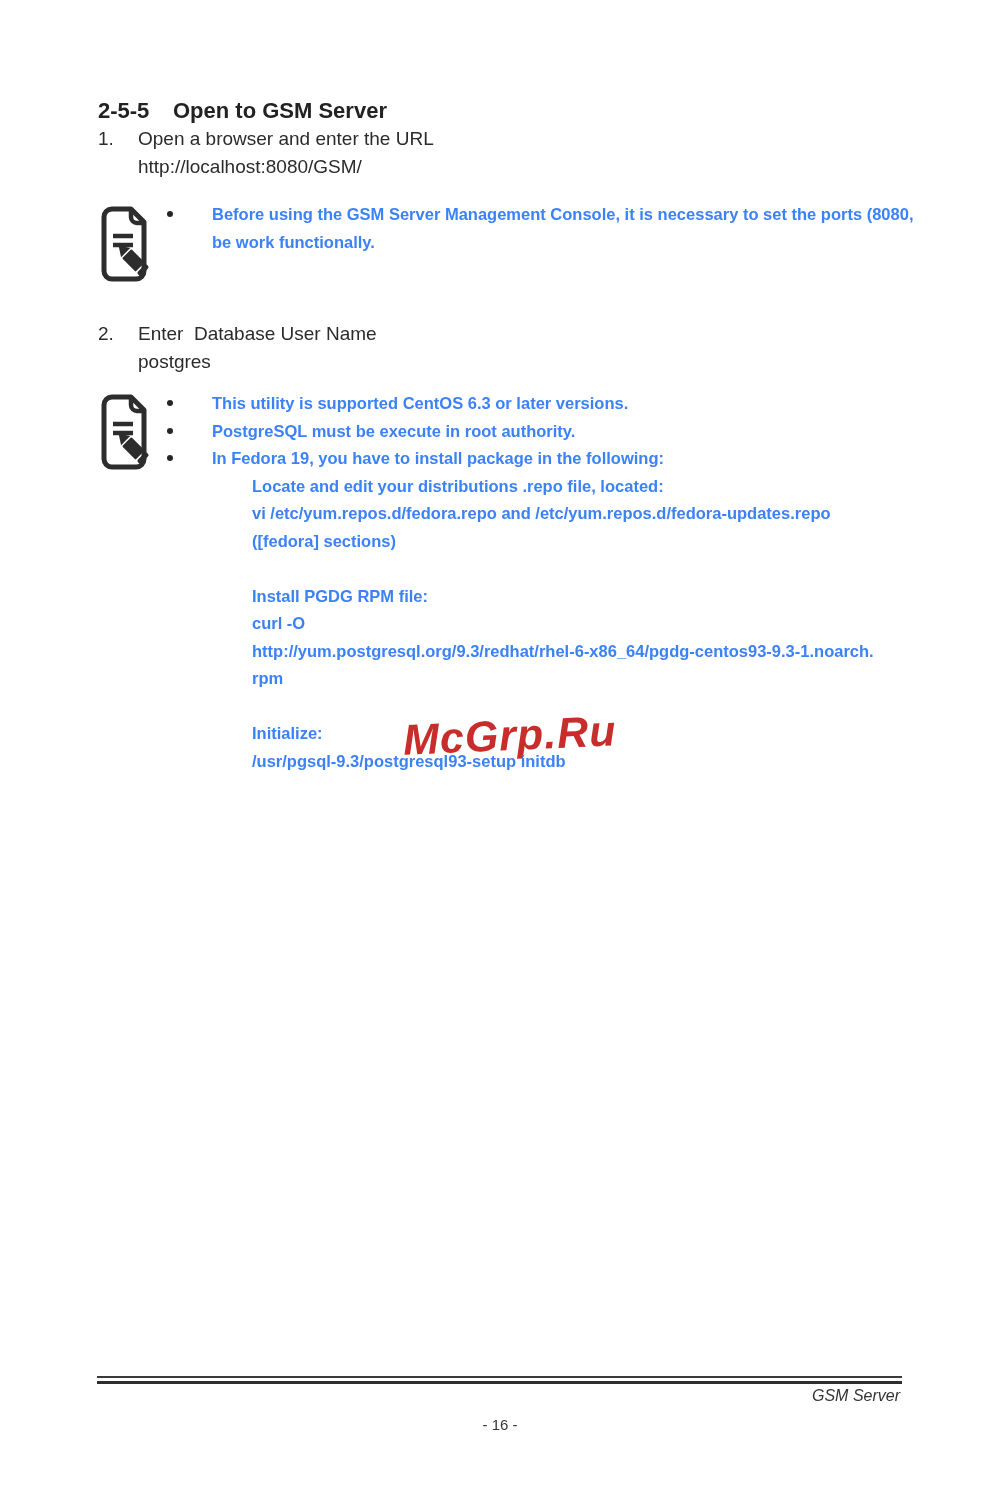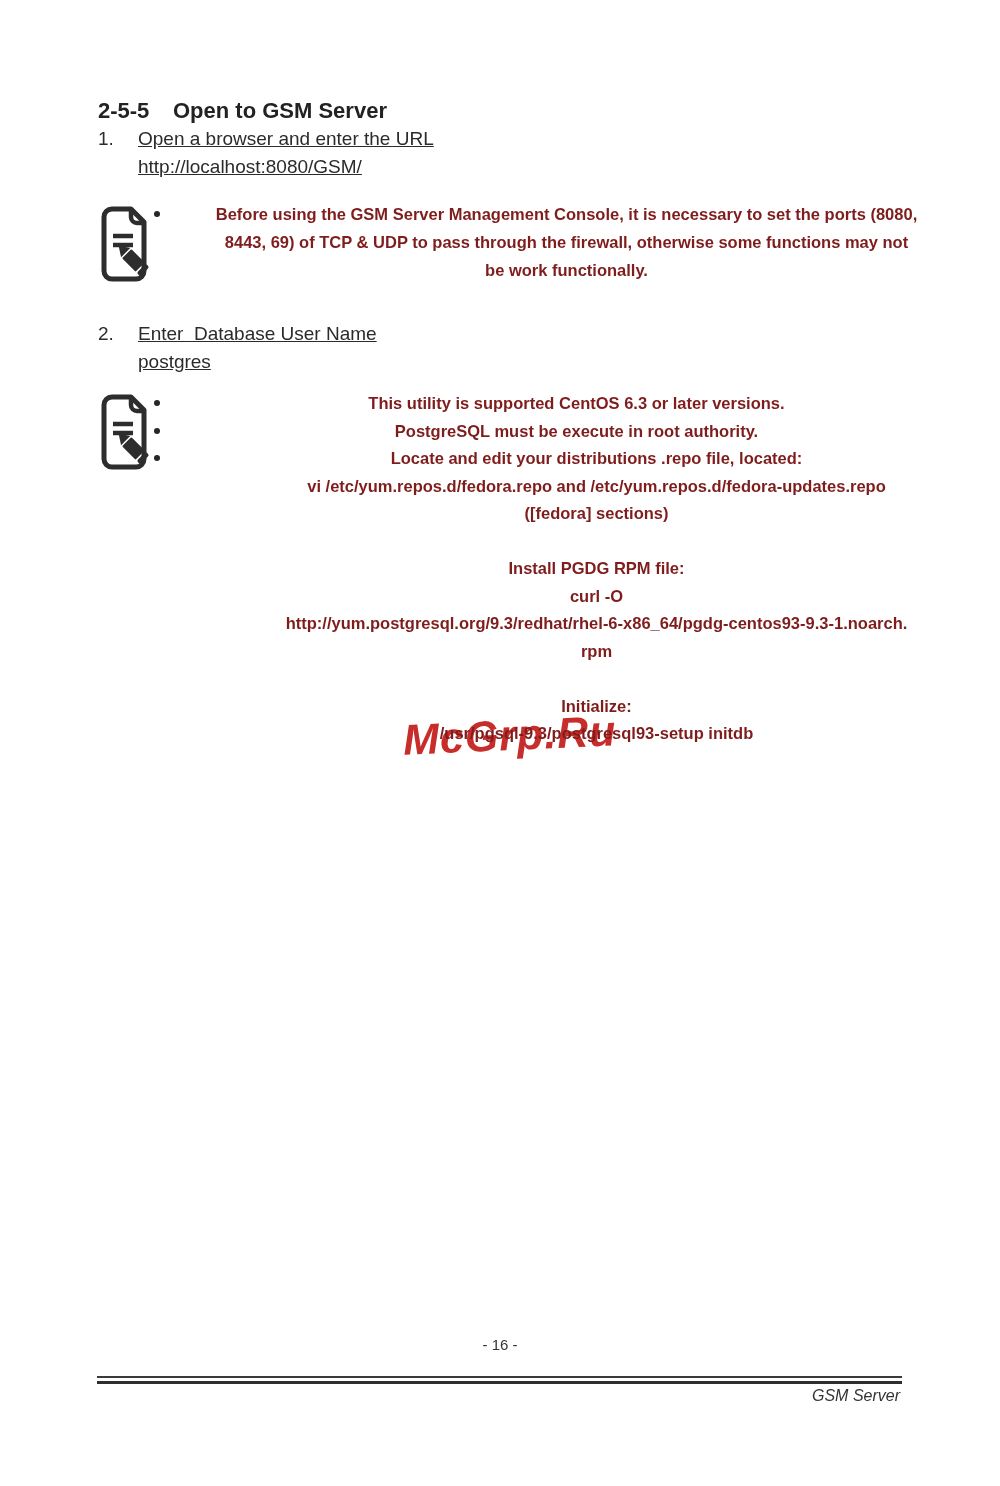--- a/index.html
+++ b/index.html
@@ -7,47 +7,47 @@
     position:relative; width:1000px; height:1486px; background:#ffffff;
     font-family:"Liberation Sans", sans-serif; color:#262626; overflow:hidden;
   }
   .title-row { position:absolute; left:98px; top:98px; font-size:22px; line-height:26px; font-weight:bold; color:#222; }
   .title-num { display:inline-block; min-width:75px; }
 
   .step { position:absolute; left:98px; font-size:19px; line-height:28px; color:#2b2b2b; }
   .step-1 { top:125px; }
   .step-2 { top:320px; }
   .step-num { position:absolute; left:0; top:0; }
-  .step-lines { margin-left:40px;text-decoration:underline; }
+  .step-lines { margin-left:40px; }
   .pre { white-space:pre-wrap; }
 
   .note-icon { position:absolute; left:100px; width:48px; height:78px; }
   .note-icon-1 { top:205px; }
   .note-icon-2 { top:393px; }
   .note-icon svg { overflow:visible; }
 
-  .note { position:absolute; left:154px; font-weight:bold; color:#7f1d1d; z-index:2;text-align:center; }
+  .note { position:absolute; left:167px; font-weight:bold; color:#3b82f6; z-index:2; }
   .note-1 { top:200px; font-size:16.5px; line-height:28px; width:780px; }
   .note-2 { top:390px; font-size:16.5px; line-height:27.5px; width:800px; }
 
   .b-line { position:relative; padding-left:45px; }
   .dot { position:absolute; left:0; top:10px; width:6px; height:6px; border-radius:50%; background:#262626; }
 
   .sub-group { margin-left:85px; margin-bottom:27.5px; }
   .sub-group:last-child { margin-bottom:0; }
 
   .watermark {
     position:absolute; left:403px; top:711px; z-index:1;
     font-size:43px; font-weight:bold; font-style:italic; letter-spacing:1px;
     color:#c5221f; transform:rotate(-2.5deg); opacity:0.95; white-space:nowrap;
   }
 
   .footer-rule { position:absolute; left:97px; top:1376px; width:805px; height:3px;
     border-top:2px solid #3a3a3a; border-bottom:3px solid #2e2e2e; }
-  .footer-page { position:absolute; left:0; top:1336px; width:1000px; text-align:center;
+  .footer-page { position:absolute; left:0; top:1416px; width:1000px; text-align:center;
     font-size:15px; color:#333; }
   .footer-doc { position:absolute; right:100px; top:1387px; font-size:16px; color:#333;font-style:italic; }
 </style>
 </head>
 <body>
 
 <div class="page">
 
   <div class="title-row">
     <span class="title-num">2-5-5</span><span>Open to GSM Server</span>
@@ -72,21 +72,20 @@
         <rect x="9.5" y="-6.5" width="19" height="13" rx="1"></rect>
         <rect x="30" y="-6.5" width="5" height="13" rx="2"></rect>
       </g>
     </svg>
   </div>
 
   <div class="note note-1">
     <span class="dot" style="top:11px"></span>
     <div style="margin-left:45px">
       <div>Before using the GSM Server Management Console, it is necessary to set the ports (8080,</div>
-      <div>8443, 69) of TCP &amp; UDP to pass through the firewall, otherwise some functions may not</div>
       <div>be work functionally.</div>
     </div>
   </div>
 
   <div class="step step-2">
     <span class="step-num">2.</span>
     <div class="step-lines">
       <div class="pre">Enter  Database User Name</div>
       <div class="pre">postgres</div>
     </div>
@@ -110,20 +109,21 @@
     <div class="b-line">
       <span class="dot"></span>
       <span>This utility is supported CentOS 6.3 or later versions.</span>
     </div>
     <div class="b-line">
       <span class="dot"></span>
       <span>PostgreSQL must be execute in root authority.</span>
     </div>
     <div class="b-line">
       <span class="dot"></span>
+      <span>In Fedora 19, you have to install package in the following:</span>
     </div>
 
     <div class="sub-group">
       <div>Locate and edit your distributions .repo file, located:</div>
       <div>vi /etc/yum.repos.d/fedora.repo and /etc/yum.repos.d/fedora-updates.repo</div>
       <div>([fedora] sections)</div>
     </div>
 
     <div class="sub-group">
       <div>Install PGDG RPM file:</div>

